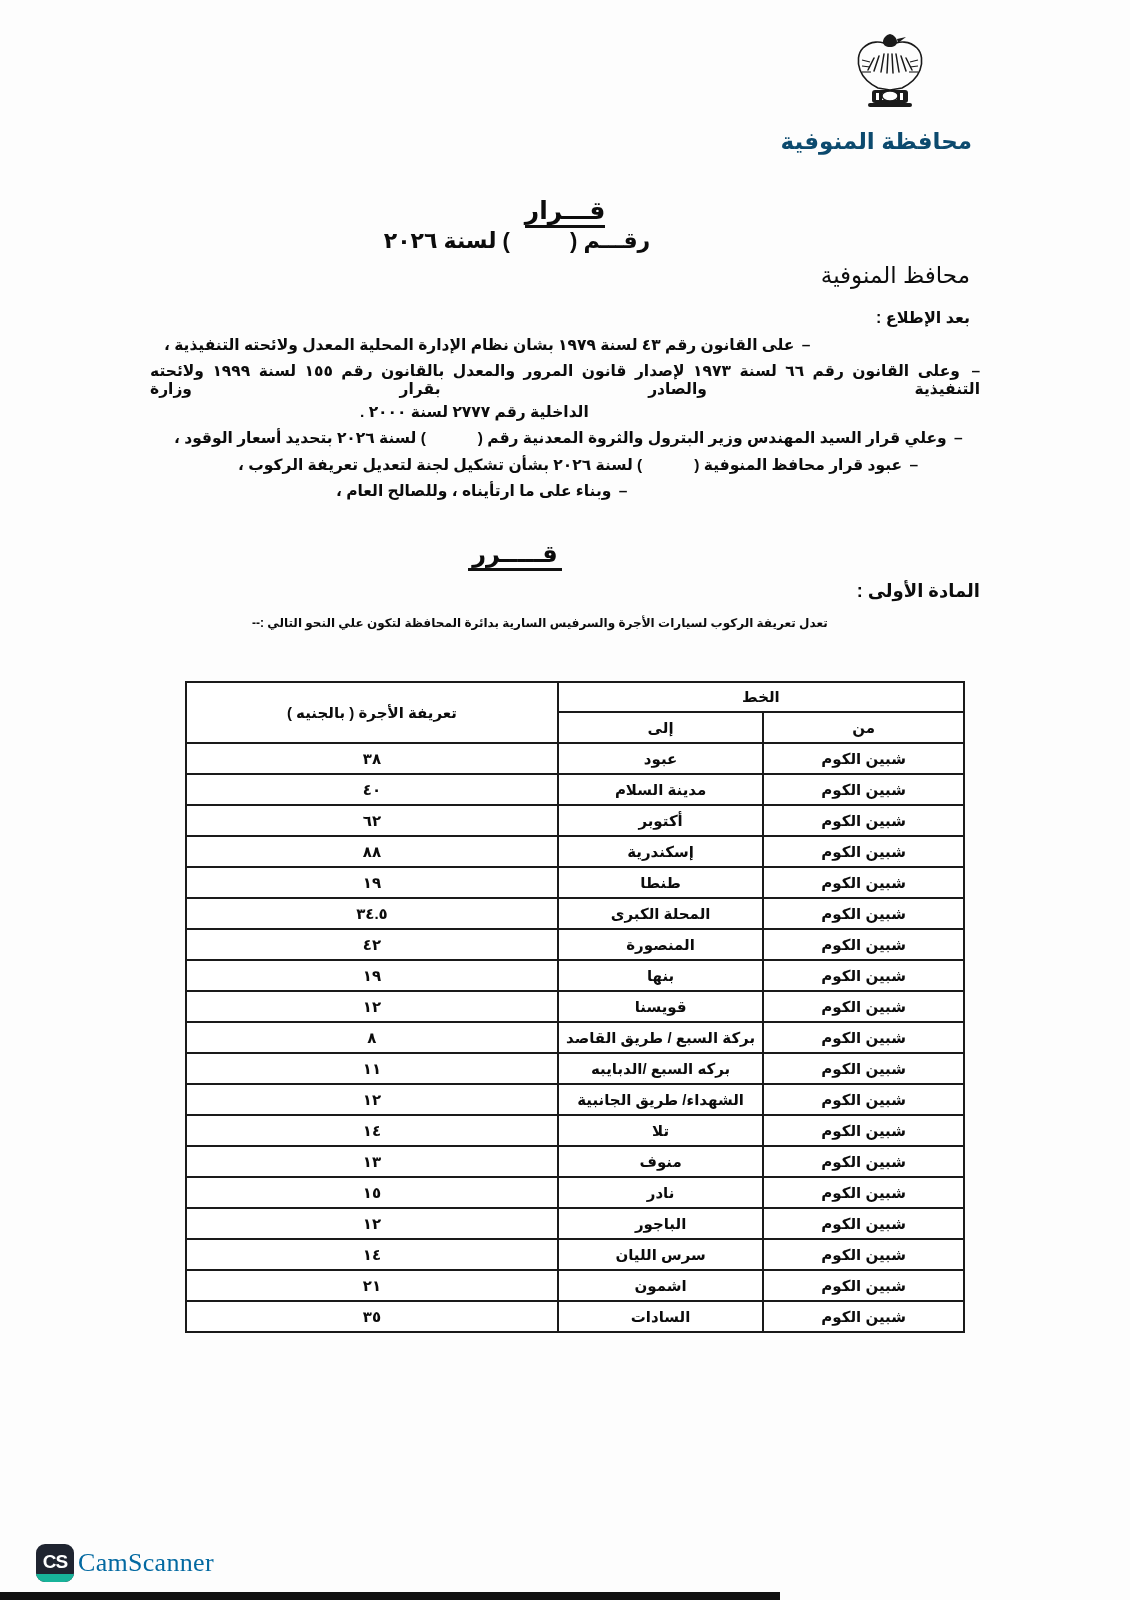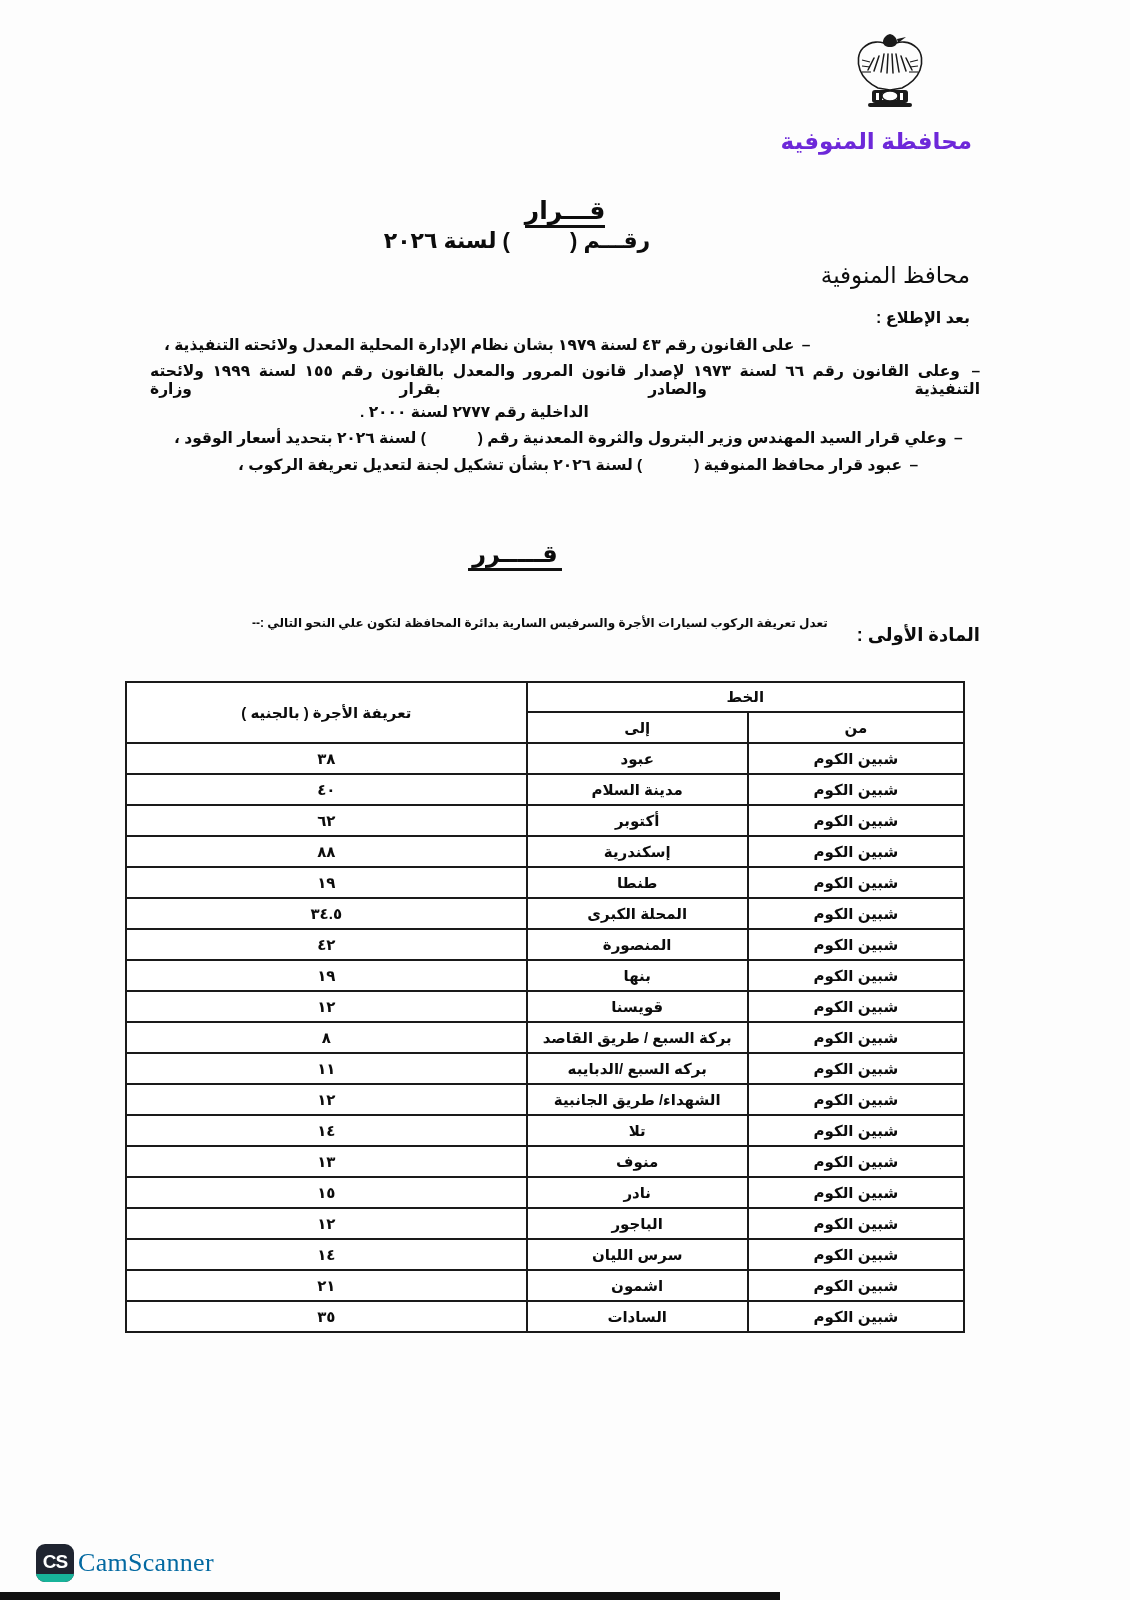--- a/index.html
+++ b/index.html
@@ -37,21 +37,21 @@
     margin: 0 auto;
     display: block;
   }
   .gov-name {
     position: absolute;
     top: 128px;
     right: 158px;
     font-size: 23px;
     font-weight: bold;
     letter-spacing: 0px;
-    color: #6d28d9;
+    color: #0c4a6e;
   }
 
   
   .decision-title {
     position: absolute;
     top: 196px;
     right: 0;
     left: 0;
     text-align: center;
     font-size: 25px;
@@ -135,21 +135,20 @@
     border-bottom: 3px solid #111;
     padding: 0 4px 1px 4px;
   }
 
   .article-one {
     position: absolute;
     top: 580px;
     right: 150px;
     font-size: 18px;
     font-weight: bold;
-    margin-top: 44px;
   }
   .article-body {
     position: absolute;
     top: 616px;
     right: 150px;
     left: 252px;
     font-size: 12px;
     font-weight: bold;
     text-align: left;
   }
@@ -161,21 +160,21 @@
     font-size: 15.5px;
     font-weight: bold;
     text-align: left;
   }
 
   
   .fare-table-wrap {
     position: absolute;
     top: 681px;
     right: 165px;
-    width: 840px;
+    width: 780px;
   }
   table.fare {
     width: 100%;
     border-collapse: collapse;
     table-layout: fixed;
     direction: rtl;
   }
   table.fare th,
   table.fare td {
     border: 2px solid #1a1a1a;
@@ -326,20 +325,24 @@
       <span>الداخلية رقم ٢٧٧٧ لسنة ٢٠٠٠ .</span>
     </div>
     <div class="clause c3">
       <span class="dash">–</span>
       <span>وعلي قرار السيد المهندس وزير البترول والثروة المعدنية رقم (</span><span class="blank-paren"></span><span>) لسنة ٢٠٢٦ بتحديد أسعار الوقود ،</span>
     </div>
     <div class="clause c4">
       <span class="dash">–</span>
       <span>عبود قرار محافظ المنوفية (</span><span class="blank-paren"></span><span>) لسنة ٢٠٢٦ بشأن تشكيل لجنة لتعديل تعريفة الركوب ،</span>
     </div>
+    <div class="clause c5">
+      <span class="dash">–</span>
+      <span>وبناء على ما ارتأيناه ، وللصالح العام ،</span>
+    </div>
   </div>
 
   <div class="qarrar">
     <span>قـــــرر</span>
   </div>
 
   <div class="article-one">المادة الأولى :</div>
   <div class="article-body">تعدل تعريفة الركوب لسيارات الأجرة والسرفيس السارية بدائرة المحافظة لتكون علي النحو التالي :--</div>
 
   <div class="fare-table-wrap">

